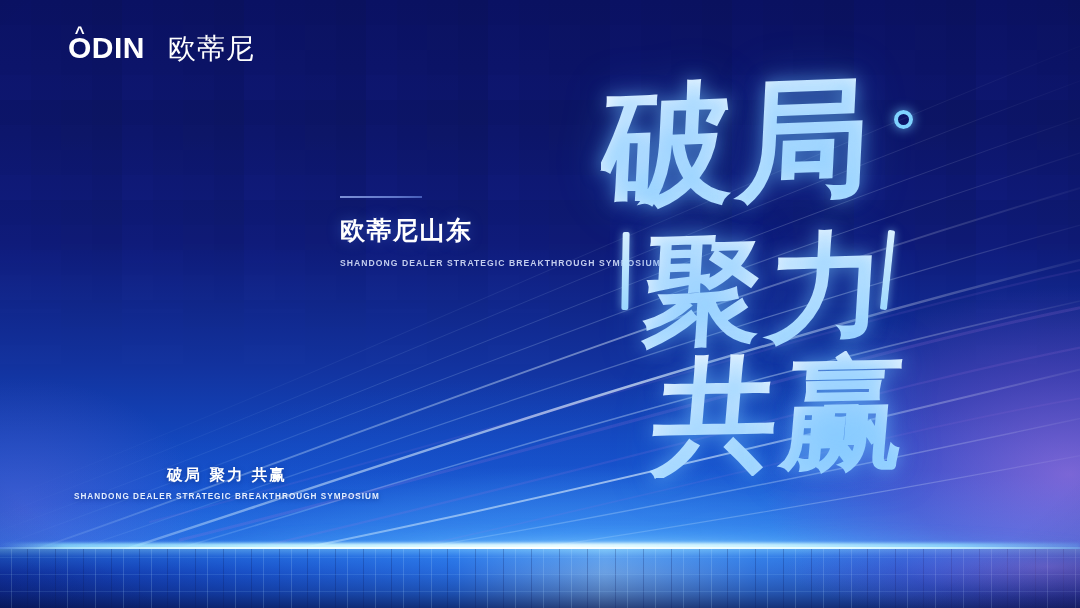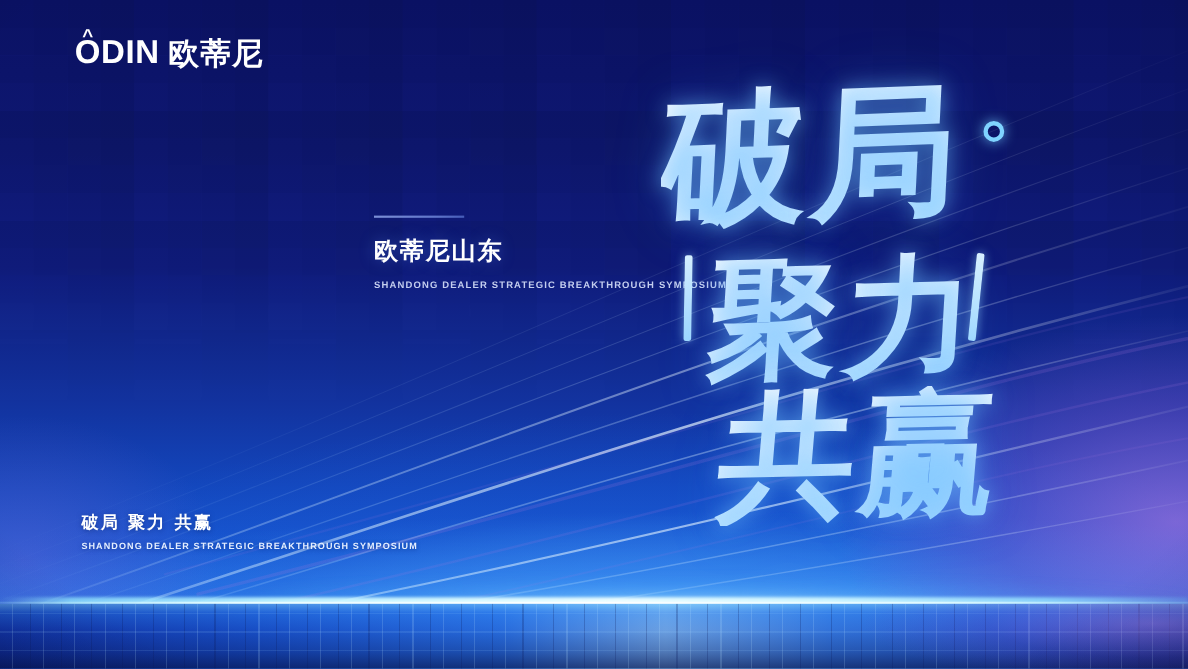--- a/index.html
+++ b/index.html
@@ -177,35 +177,36 @@
   #logo .odin {
     font-size:30px; font-weight:700; letter-spacing:.5px;
     line-height:1; display:flex; align-items:flex-end;
   }
   #logo .o-wrap { position:relative; display:inline-block; }
   #logo .o-wrap .caret {
     position:absolute; left:50%; top:-9px; transform:translateX(-50%);
     font-size:17px; line-height:1; font-weight:700;
   }
   #logo .cn {
-    font-size:28px; font-weight:700; line-height:1;
+    font-size:28px; font-weight:400; line-height:1;
     letter-spacing:1px;
     font-family:"DejaVu Sans","Liberation Sans",sans-serif;
+    margin-left:15px;
   }
 
   
   #center-block { position:absolute; left:340px; top:196px; }
   #center-block .rule {
     width:82px; height:2px; margin-bottom:16px;
     background:linear-gradient(90deg,#8fa4e8,#6d85d8 70%,#4f68c4);
     opacity:.85;
   }
   #center-block .cn-line {
     color:#ffffff; font-weight:700;
-    font-size:22px; line-height:1.32; letter-spacing:1.5px;
+    font-size:25px; line-height:1.32; letter-spacing:1.5px;
     font-family:"DejaVu Sans","Liberation Sans",sans-serif;
     text-shadow:0 0 14px rgba(90,150,255,.35);
   }
   #center-block .en-line {
     margin-top:11px;
     color:#c3cdee; font-size:8.6px; font-weight:700;
     letter-spacing:1.05px; white-space:nowrap;
     font-family:"Liberation Sans",sans-serif;
   }
 
@@ -261,20 +262,21 @@
   #hero .bar-l { left:26px; top:180px; width:7px; height:78px; transform:rotate(1deg); }
   #hero .bar-r { left:288px; top:178px; width:7px; height:80px; transform:rotate(6deg); }
 
   
   #tagline { position:absolute; left:74px; top:468px; }
   #tagline .cn {
     color:#ffffff; font-weight:700; font-size:15.5px;
     letter-spacing:2px; line-height:1;
     font-family:"DejaVu Sans","Liberation Sans",sans-serif;
     text-shadow:0 1px 5px rgba(10,40,120,.6);
+    text-align:center;
   }
   #tagline .en {
     margin-top:8px;
     color:#e4eeff; font-size:8.2px; font-weight:700;
     letter-spacing:1.0px; white-space:nowrap;
     font-family:"Liberation Sans",sans-serif;
     text-shadow:0 1px 4px rgba(10,40,120,.55);
   }
 </style>
 </head>

